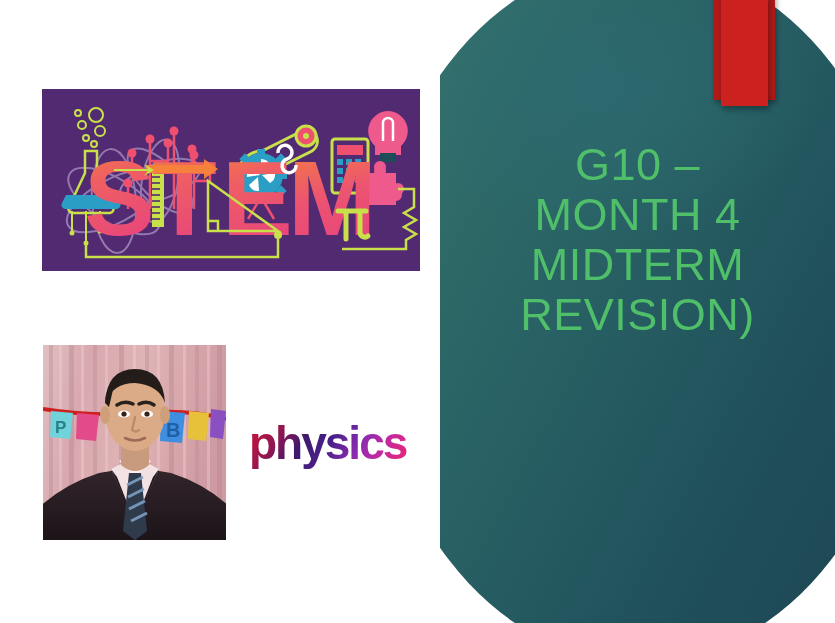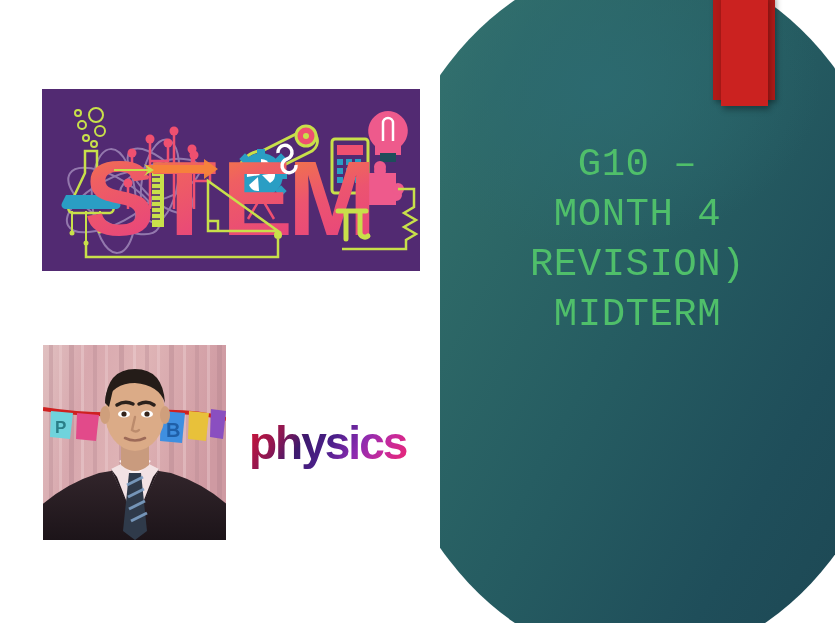--- a/index.html
+++ b/index.html
@@ -38,23 +38,23 @@
     box-shadow:2px 4px 6px rgba(0,0,0,.30);
   }
 
   
   .title-block{
     position:absolute; left:15px; top:140px; width:365px;
     text-align:center;
   }
   .title-line{
     color:#4fbf6a;
-    font-family:Liberation Mono, monospace;
+    font-family:Liberation Sans, sans-serif;
     font-weight:300;
-    font-size:39px;
+    font-size:45px;
     line-height:50px;
     letter-spacing:.5px;
     white-space:nowrap;
   }
   .subtitle-block{
     position:absolute; left:15px; top:437px; width:365px; text-align:center;
   }
   .subtitle-line{
     color:#ffffff;
     font-weight:bold;
@@ -373,20 +373,20 @@
       <div class="teal-shape"></div>
 
       <div class="ribbon">
         <div class="ribbon-back"></div>
         <div class="ribbon-front"></div>
       </div>
 
       <div class="title-block">
         <div class="title-line">G10 –</div>
         <div class="title-line">MONTH 4</div>
+        <div class="title-line">MIDTERM</div>
         <div class="title-line">REVISION)</div>
-        <div class="title-line">MIDTERM</div>
       </div>
 
     </div>
   </div>
 
 </div>
 
 </body></html>

